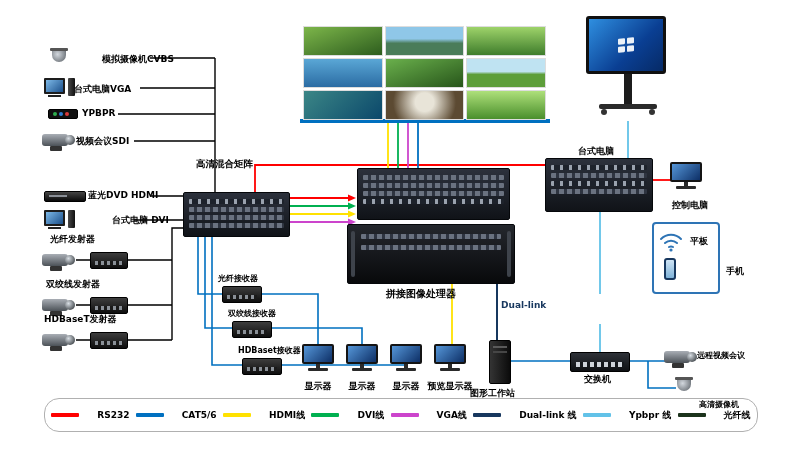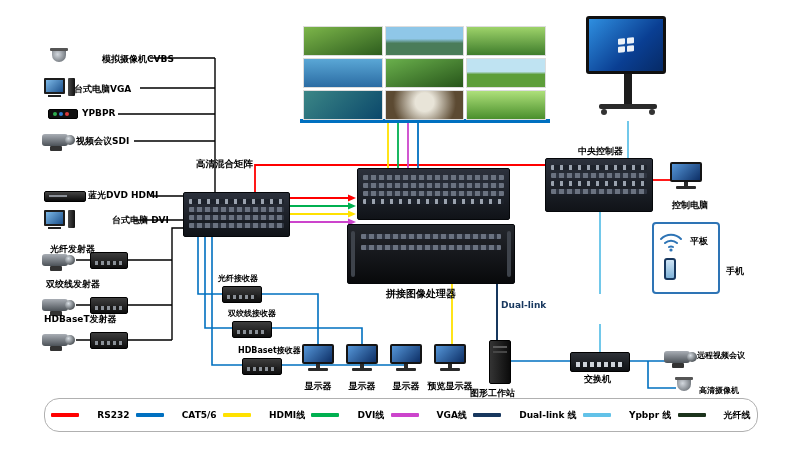--- a/index.html
+++ b/index.html
@@ -172,21 +172,21 @@
   <div class="dvd" style="left:44px;top:191px;"></div>
   <div class="lbl" style="left:88px;top:190px;">蓝光DVD HDMI</div>
 
   <div class="desk" style="left:44px;top:210px;">
       <div class="d-scr"></div>
       <div class="d-base"></div>
       <div class="d-tower"></div>
     </div>
   <div class="lbl" style="left:68px;top:215px;margin-left:44px;">台式电脑 DVI</div>
 
-  <div class="lbl" style="left:50px;top:244px;">光纤发射器</div>
+  <div class="lbl" style="left:50px;top:234px;">光纤发射器</div>
   <div class="ptz" style="left:42px;top:250px;">
       <div class="cam-body"></div>
       <div class="cam-lens"></div>
       <div class="cam-base"></div>
     </div>
   <div class="box-sm" style="left:90px;top:252px;">
       <div class="ports"></div>
     </div>
 
   <div class="lbl" style="left:46px;top:279px;">双绞线发射器</div>
@@ -252,21 +252,21 @@
           <div></div>
         </div>
     </div>
     <div class="ts-pole"></div>
     <div class="ts-base">
         <div class="wheel l"></div>
         <div class="wheel r"></div>
       </div>
   </div>
 
-  <div class="lbl" style="left:578px;top:146px;">中央控制器</div>
+  <div class="lbl" style="left:578px;top:146px;">台式电脑</div>
   <div class="rack" style="left:545px;top:158px;width:108px;height:54px;">
     <div class="r-knobs"></div>
       <div class="r-row"></div>
       <div class="r-knobs"></div>
       <div class="r-row"></div>
   </div>
 
   <div class="monitor" style="left:668px;top:162px;">
     <div class="m-scr"></div>
       <div class="m-neck"></div>
@@ -343,21 +343,21 @@
       <div class="cam-body"></div>
       <div class="cam-lens"></div>
       <div class="cam-base"></div>
     </div>
   <div class="lbl s" style="left:697px;top:351px;">远程视频会议</div>
 
   <div class="dome" style="left:675px;top:377px;">
       <div class="dome-bar"></div>
       <div class="dome-ball"></div>
     </div>
-  <div class="lbl s" style="left:699px;top:386px;">高清摄像机</div>
+  <div class="lbl s" style="left:699px;top:400px;">高清摄像机</div>
 
   <div class="legend">
     <div class="legend-item">
         <span class="legend-line" style="background: rgb(255, 0, 0);"></span>
         <span class="legend-label">RS232</span>
       </div>
     <div class="legend-item">
         <span class="legend-line" style="background: rgb(0, 112, 192);"></span>
         <span class="legend-label">CAT5/6</span>
       </div>

